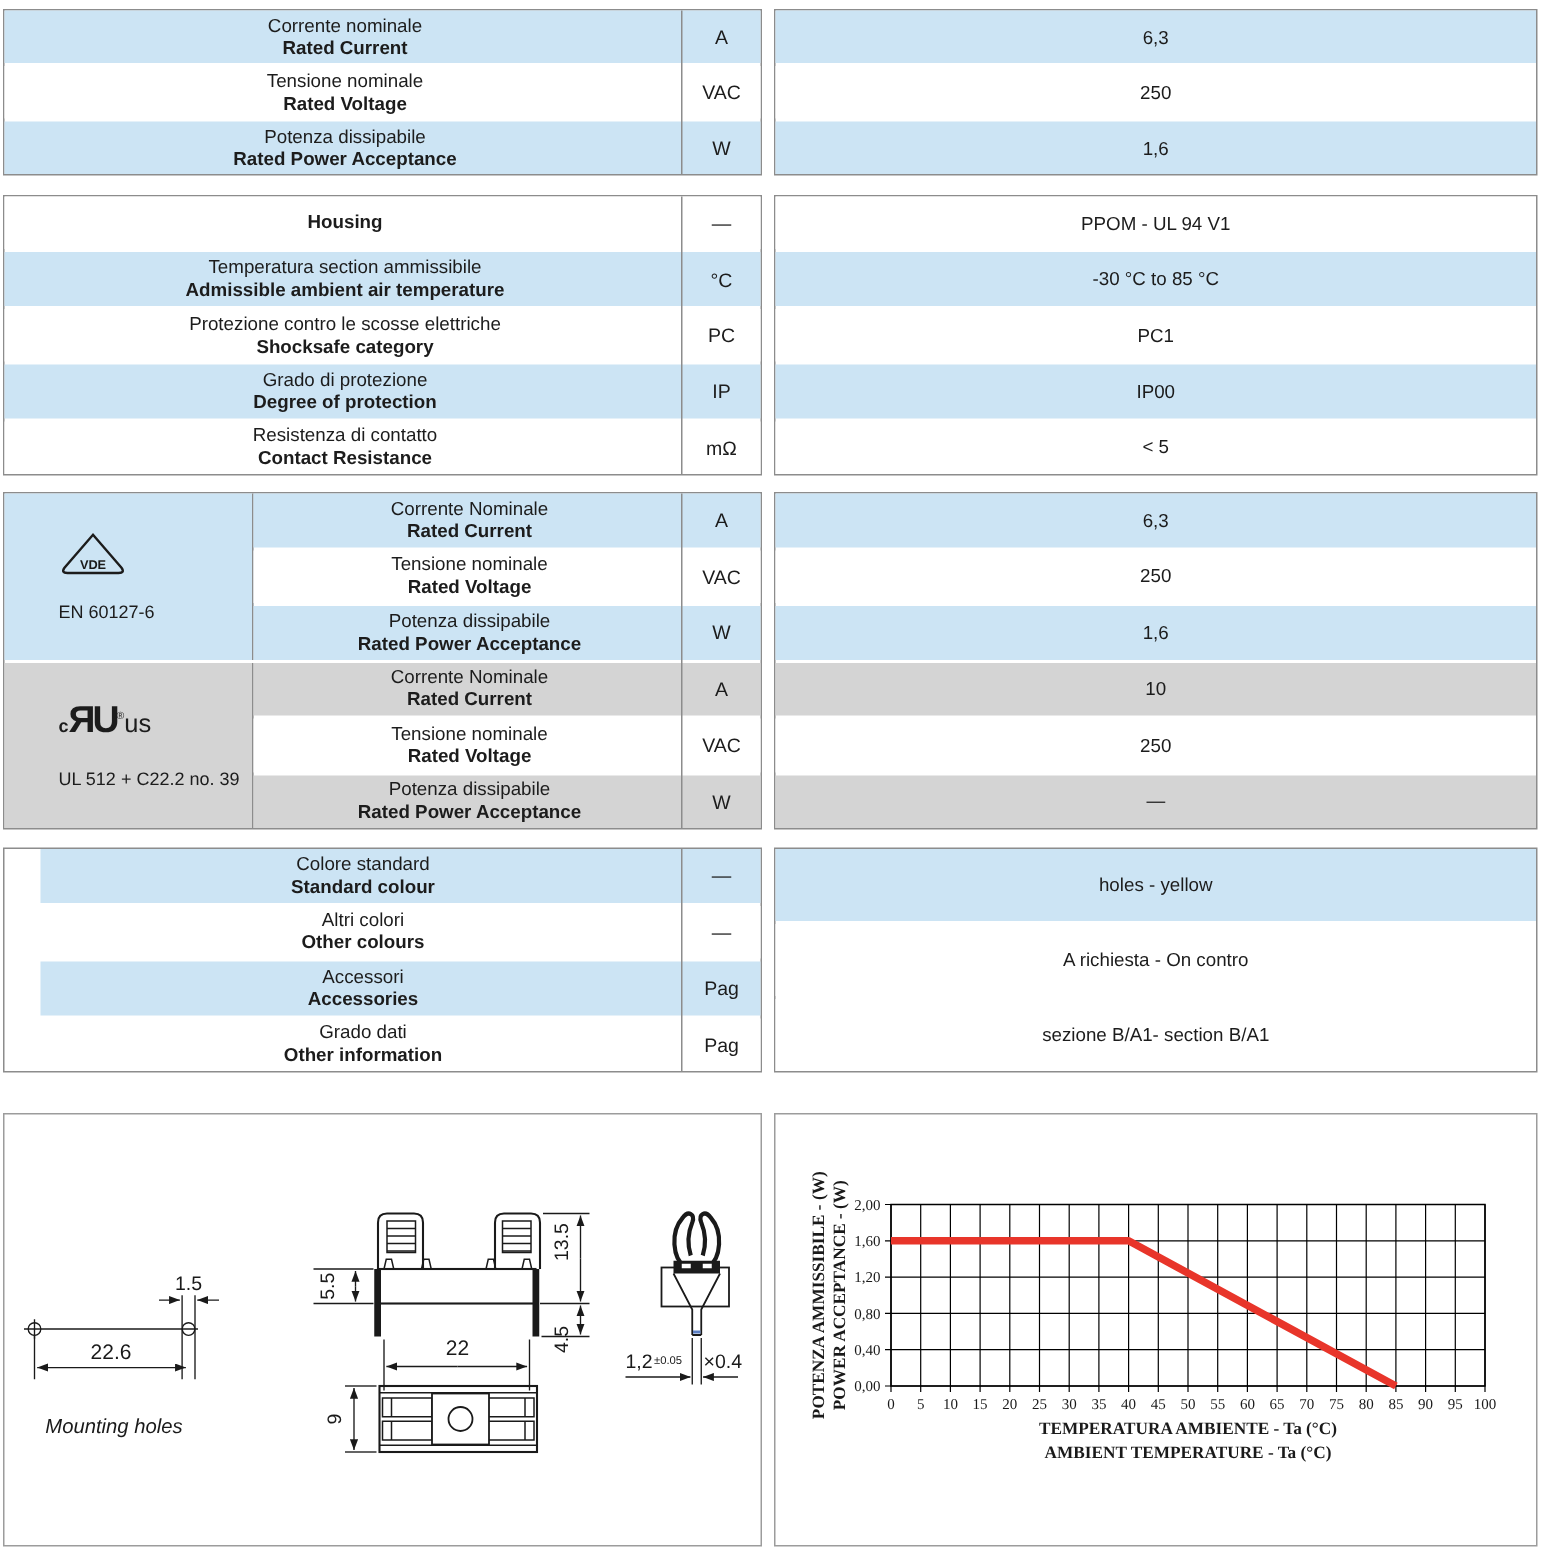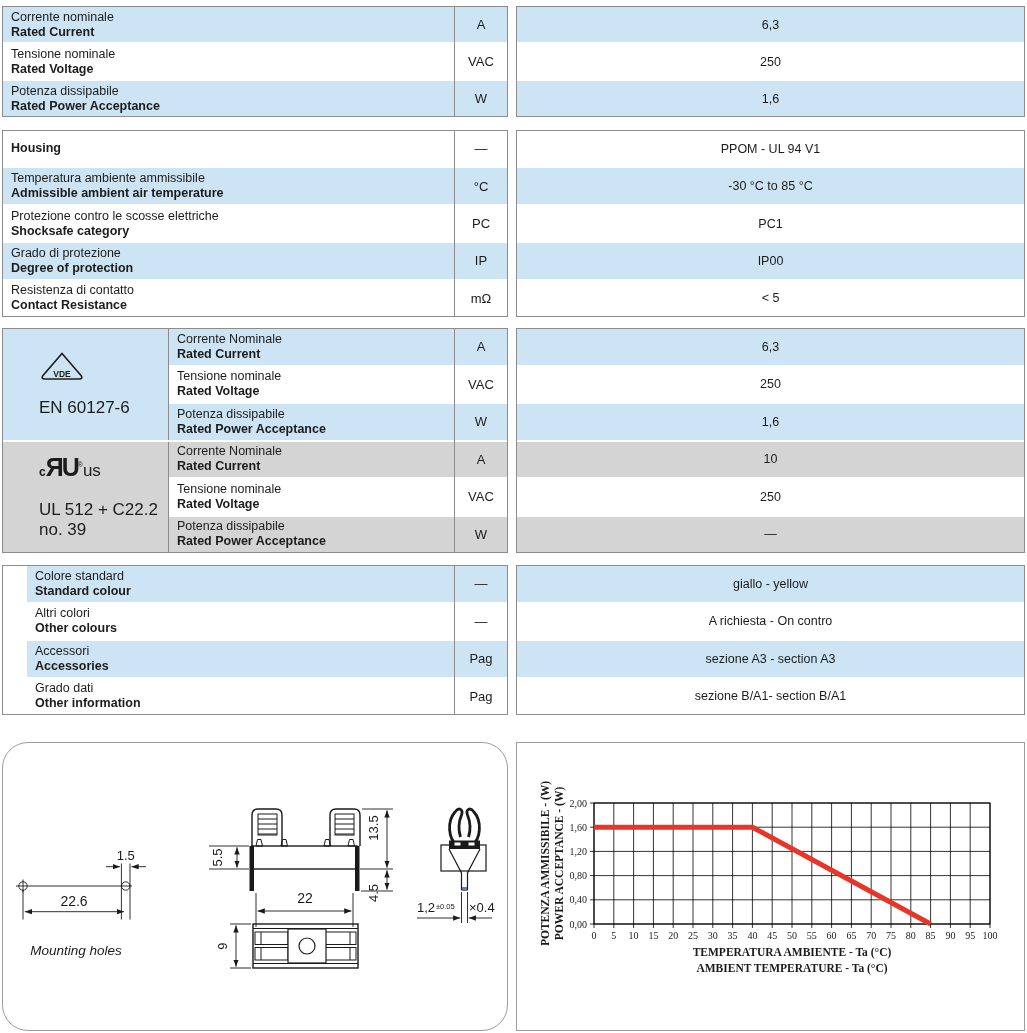--- a/index.html
+++ b/index.html
@@ -5,44 +5,44 @@
   html,body{margin:0;padding:0;background:#fff;}
   body{width:1027px;height:1033px;position:relative;font-family:"Liberation Sans",sans-serif;color:#1c1c1c;}
   .sheet{position:relative;width:1027px;height:1033px;background:#fff;overflow:hidden;}
 
   .block{position:absolute;box-sizing:border-box;border:1px solid #8c8c8c;background:#fff;
          display:flex;flex-direction:column;row-gap:2px;}
   .block.left{left:2px;width:506px;}
   .block.right{left:516px;width:509px;}
   .vline{position:absolute;top:0;bottom:0;right:52px;width:1px;background:#8c8c8c;z-index:2;}
 
-  .row{flex:1;display:flex;min-height:0;}
+  .row{flex:1;display:flex;min-height:0;text-align:center;}
   .lab{flex:1;display:flex;flex-direction:column;justify-content:center;padding-left:8px;padding-right:6px;}
   .lab .it{font-size:12.5px;line-height:15px;}
   .lab .en{font-size:12.5px;line-height:15px;font-weight:bold;}
   .unit{width:52px;display:flex;align-items:center;justify-content:center;font-size:13px;}
   .vrow{flex:1;display:flex;align-items:center;justify-content:center;font-size:12.5px;text-align:center;}
 
   .bg-blue{background:#cce4f4;}
   .bg-white{background:#ffffff;}
   .bg-gray{background:#d4d4d4;}
 
   .group{flex:1;display:flex;min-height:0;}
   .logo-cell{width:166px;border-right:1px solid #8c8c8c;box-sizing:border-box;display:flex;
              flex-direction:column;justify-content:center;padding-left:36px;}
   .group-rows{flex:1;display:flex;flex-direction:column;row-gap:2px;}
-  .std-text{font-size:17px;margin-top:17px;}
+  .std-text{font-size:12px;margin-top:17px;}
   .ul-logo{line-height:22px;white-space:nowrap;}
   .ul-c{font-weight:bold;font-size:12px;}
   .ul-mark{font-weight:bold;font-size:25px;letter-spacing:-2px;}
   .ul-reg{font-size:7px;vertical-align:9px;}
   .ul-us{font-weight:normal;font-size:17px;}
 
   .panel{position:absolute;top:742px;height:289px;box-sizing:border-box;border:1px solid #9c9c9c;background:#fff;}
-  #panel-draw{left:2px;width:506px;border-radius:26px;}
+  #panel-draw{left:2px;width:506px;}
   #panel-chart{left:516px;width:509px;}
 
   svg text{fill:#1a1a1a;}
   .dim{font-family:"Liberation Sans",sans-serif;font-size:13px;}
   .dim-big{font-family:"Liberation Sans",sans-serif;font-size:14px;}
   .dim-small{font-family:"Liberation Sans",sans-serif;font-size:7.5px;}
   .caption{font-family:"Liberation Sans",sans-serif;font-size:13.5px;font-style:italic;}
   .tick{font-family:"Liberation Serif",serif;font-size:10px;}
   .axis-title{font-family:"Liberation Serif",serif;font-size:11.5px;font-weight:bold;}
 </style>
@@ -85,21 +85,21 @@
   <div class="block left" style="top:130px;height:187px;">
     <div class="vline"></div>
     <div class="row bg-white">
       <div class="lab">
         <div class="en">Housing</div>
       </div>
       <div class="unit">—</div>
     </div>
     <div class="row bg-blue">
       <div class="lab">
-        <div class="it">Temperatura ambiente ammissibile</div>
+        <div class="it">Temperatura section ammissibile</div>
         <div class="en">Admissible ambient air temperature</div>
       </div>
       <div class="unit">°C</div>
     </div>
     <div class="row bg-white">
       <div class="lab">
         <div class="it">Protezione contro le scosse elettriche</div>
         <div class="en">Shocksafe category</div>
       </div>
       <div class="unit">PC</div>
@@ -230,23 +230,22 @@
     <div class="row bg-white">
       <div class="lab">
         <div class="it">Grado dati</div>
         <div class="en">Other information</div>
       </div>
       <div class="unit">Pag</div>
     </div>
   </div>
 
   <div class="block right" style="top:565px;height:150px;">
-    <div class="vrow bg-blue">giallo - yellow</div>
+    <div class="vrow bg-blue">holes - yellow</div>
     <div class="vrow bg-white">A richiesta - On contro</div>
-    <div class="vrow bg-blue">sezione A3 - section A3</div>
     <div class="vrow bg-white">sezione B/A1- section B/A1</div>
   </div>
 
   <div class="panel" id="panel-draw">
     <svg width="504" height="287" viewBox="0 0 504 287">
       <defs>
         <marker id="arr" viewBox="0 0 8 6" refX="8" refY="3" markerWidth="8" markerHeight="6" orient="auto">
           <path d="M0,0 L8,3 L0,6 Z" fill="#1a1a1a"></path>
         </marker>
       </defs>

